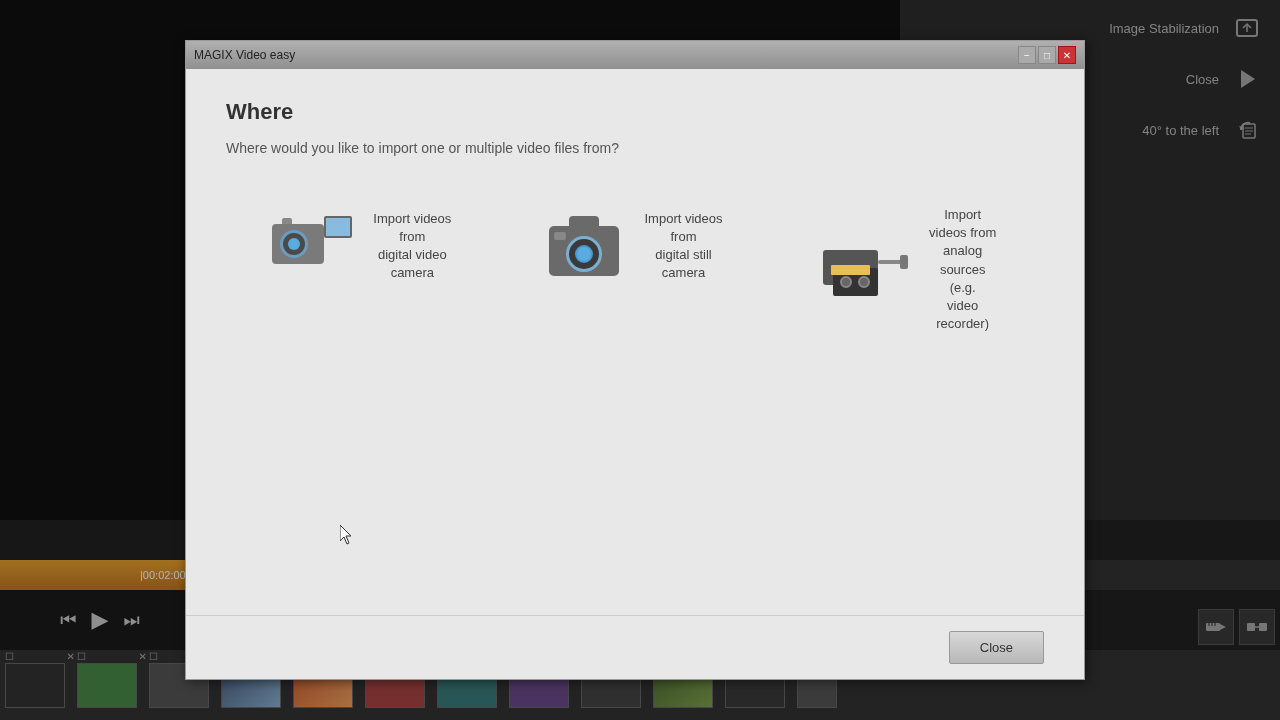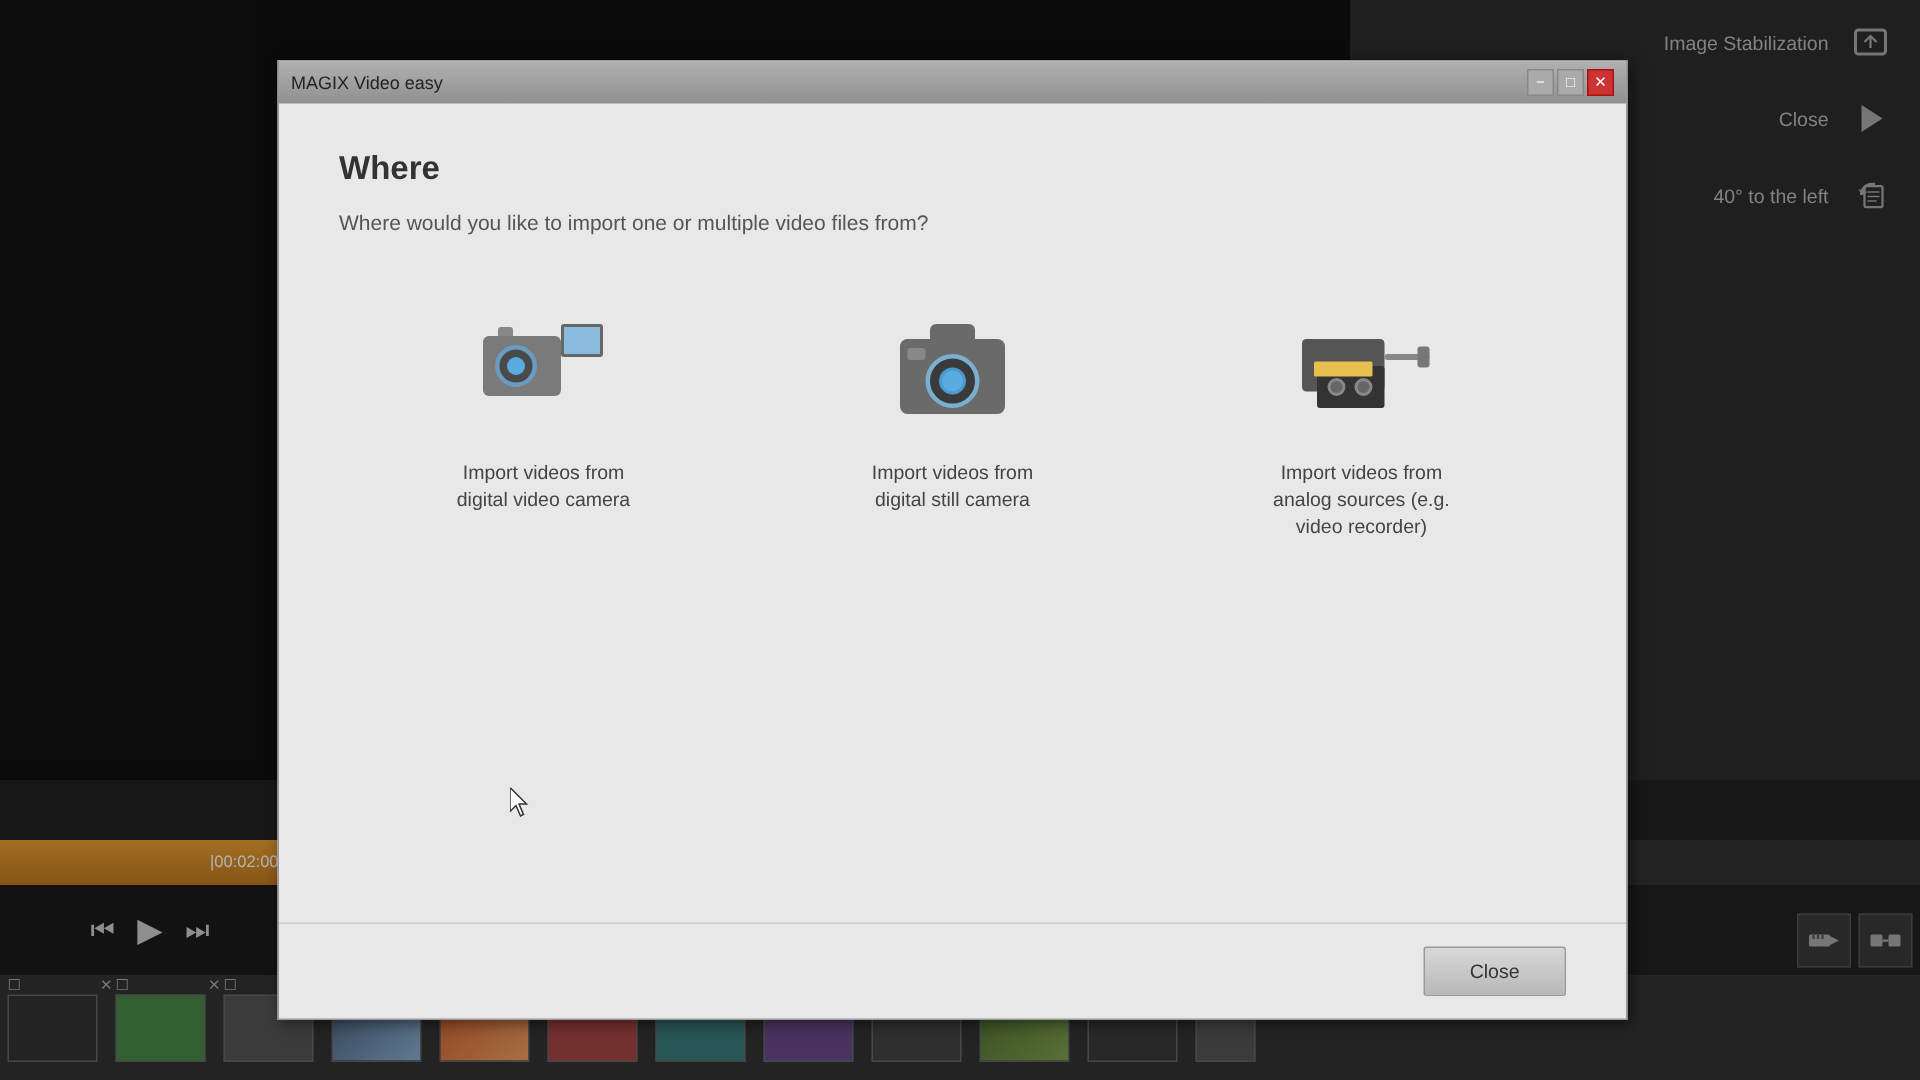--- a/index.html
+++ b/index.html
@@ -233,21 +233,21 @@
 
     .import-options {
       display: flex;
       justify-content: space-around;
       align-items: flex-start;
       flex: 1;
     }
 
     .import-option {
       display: flex;
-      flex-direction: column;
+      flex-direction: row;
       align-items: center;
       gap: 20px;
       cursor: pointer;
       width: 180px;
       text-align: center;
     }
 
     .option-icon-area {
       width: 100px;
       height: 80px;

